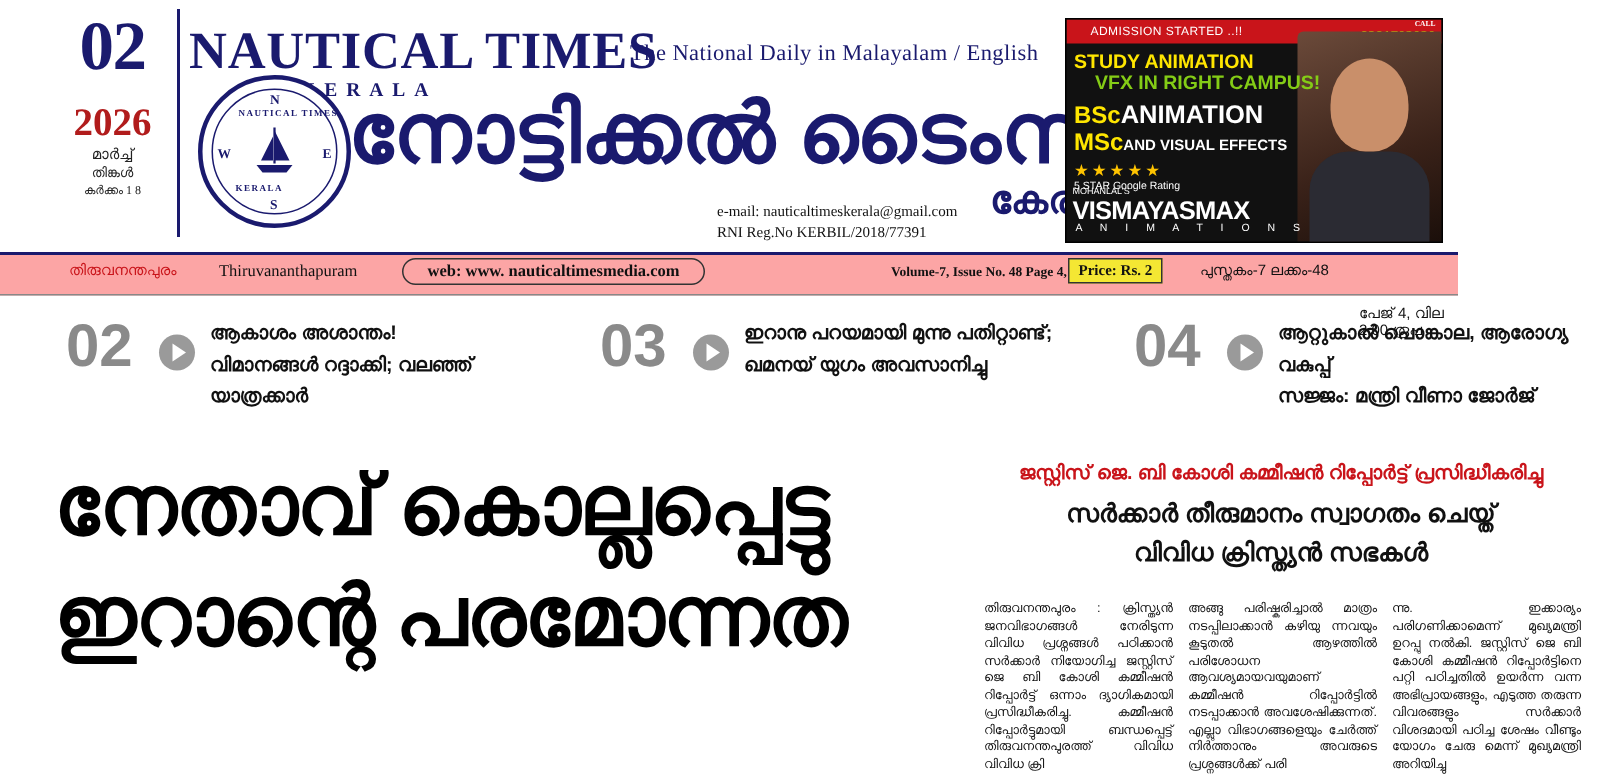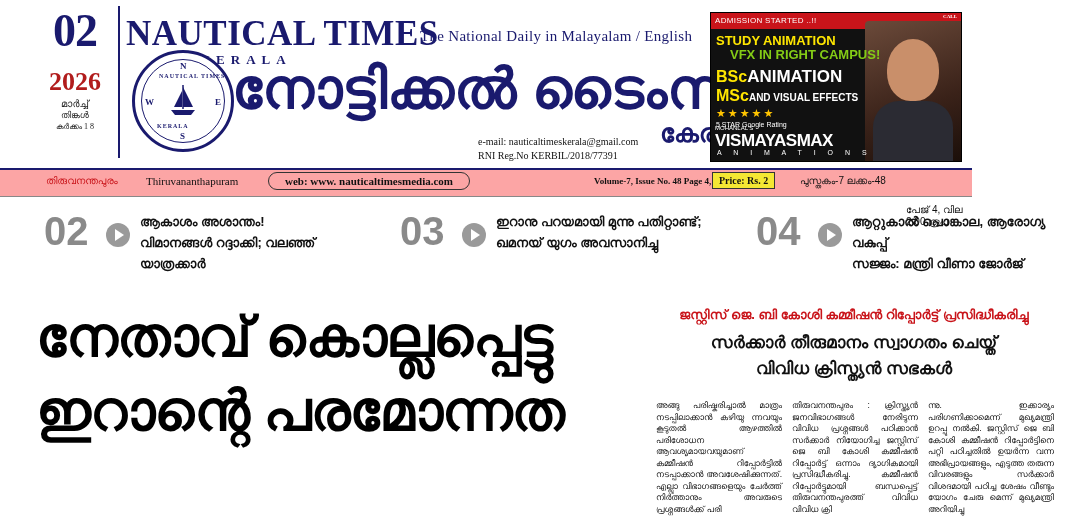--- a/index.html
+++ b/index.html
@@ -44,21 +44,21 @@
   .title-mal{position:absolute;left:232px;top:58px;font-size:56px;font-weight:bold;color:#1a1a6e;
     font-family:"Liberation Sans",sans-serif;line-height:62px;white-space:nowrap;}
   .title-mal2{position:absolute;left:660px;top:118px;font-size:26px;font-weight:bold;color:#1a1a6e;
     font-family:"Liberation Sans",sans-serif;}
   .email{position:absolute;left:478px;top:136px;font-size:10px;color:#111;}
   .rni{position:absolute;left:478px;top:150px;font-size:10px;color:#111;}
 
   
   .ad{position:absolute;right:10px;top:12px;width:250px;height:148px;background:#111;overflow:hidden;border:1px solid #000;}
   .ad-top{position:absolute;left:0;top:0;width:250px;height:16px;background:#c9141a;color:#fff;font-size:8px;
-    font-family:"Liberation Sans",sans-serif;padding:3px 4px;box-sizing:border-box;letter-spacing:0.3px;}
+    font-family:"Liberation Sans",sans-serif;padding:3px 16px;box-sizing:border-box;letter-spacing:0.3px;}
   .ad-phone{position:absolute;right:4px;top:1px;font-size:10px;font-weight:bold;color:#ffe600;}
   .ad-phone small{display:block;font-size:5px;color:#fff;text-align:right;}
   .ad-l1{position:absolute;left:5px;top:20px;font-size:13px;color:#ffe600;font-weight:bold;font-family:"Liberation Sans",sans-serif;}
   .ad-l2{position:absolute;left:19px;top:34px;font-size:13px;color:#84cc16;font-weight:bold;font-family:"Liberation Sans",sans-serif;}
   .ad-l3{position:absolute;left:5px;top:54px;font-size:16px;color:#ffe600;font-weight:bold;font-family:"Liberation Sans",sans-serif;}
   .ad-l3 em{font-style:normal;color:#fff;font-size:17px;margin-top:40px;}
   .ad-l4{position:absolute;left:5px;top:74px;font-size:16px;color:#ffe600;font-weight:bold;font-family:"Liberation Sans",sans-serif;}
   .ad-l4 em{font-style:normal;color:#fff;font-size:10px;}
   .ad-stars{position:absolute;left:5px;top:94px;font-size:11px;color:#ffc400;letter-spacing:2px;}
   .ad-rating{position:absolute;left:5px;top:108px;font-size:7px;color:#fff;font-family:"Liberation Sans",sans-serif;}
@@ -218,18 +218,18 @@
 
   <div class="sub-area">
     <div class="sub-red">ജസ്റ്റിസ് ജെ. ബി കോശി കമ്മീഷൻ റിപ്പോർട്ട്  പ്രസിദ്ധീകരിച്ചു</div>
     <div class="sub-blk">
       <div>സർക്കാർ തീരുമാനം സ്വാഗതം ചെയ്ത്</div>
       <div>വിവിധ ക്രിസ്ത്യൻ സഭകൾ</div>
     </div>
   </div>
 
   <div class="cols">
+    <div class="col">തിരുവനന്തപുരം :  ക്രിസ്ത്യൻ ജനവിഭാഗങ്ങൾ നേരിടുന്ന വിവിധ പ്രശ്നങ്ങൾ പഠിക്കാൻ സർക്കാർ നിയോഗിച്ച ജസ്റ്റിസ് ജെ ബി കോശി കമ്മീഷൻ റിപ്പോർട്ട് ഒന്നാം ദ്യാഗികമായി പ്രസിദ്ധീകരിച്ചു. കമ്മീഷൻ റിപ്പോർട്ടുമായി ബന്ധപ്പെട്ട് തിരുവനന്തപുരത്ത് വിവിധ വിവിധ ക്രി</div>
     <div class="col">അങ്ങു പരിഷ്കരിച്ചാൽ മാത്രം നടപ്പിലാക്കാൻ കഴിയു ന്നവയും കൂടുതൽ ആഴത്തിൽ പരിശോധന ആവശ്യമായവയുമാണ് കമ്മീഷൻ റിപ്പോർട്ടിൽ നടപ്പാക്കാൻ അവശേഷിക്കുന്നത്. എല്ലുാ വിഭാഗങ്ങളെയും ചേർത്ത് നിർത്താനും അവരുടെ പ്രശ്നങ്ങൾക്ക് പരി</div>
-    <div class="col">തിരുവനന്തപുരം :  ക്രിസ്ത്യൻ ജനവിഭാഗങ്ങൾ നേരിടുന്ന വിവിധ പ്രശ്നങ്ങൾ പഠിക്കാൻ സർക്കാർ നിയോഗിച്ച ജസ്റ്റിസ് ജെ ബി കോശി കമ്മീഷൻ റിപ്പോർട്ട് ഒന്നാം ദ്യാഗികമായി പ്രസിദ്ധീകരിച്ചു. കമ്മീഷൻ റിപ്പോർട്ടുമായി ബന്ധപ്പെട്ട് തിരുവനന്തപുരത്ത് വിവിധ വിവിധ ക്രി</div>
     <div class="col">ന്നു. ഇക്കാര്യം പരിഗണിക്കാമെന്ന് മുഖ്യമന്ത്രി ഉറപ്പു നൽകി. ജസ്റ്റിസ് ജെ ബി കോശി കമ്മീഷൻ റിപ്പോർട്ടിനെ പറ്റി പഠിച്ചതിൽ ഉയർന്ന വന്ന അഭിപ്രായങ്ങളും, എടുത്ത തരുന്ന വിവരങ്ങളും സർക്കാർ വിശദമായി പഠിച്ച ശേഷം വീണ്ടും യോഗം ചേരു മെന്ന് മുഖ്യമന്ത്രി അറിയിച്ചു</div>
   </div>
 
 </div>
 
 </body></html>

